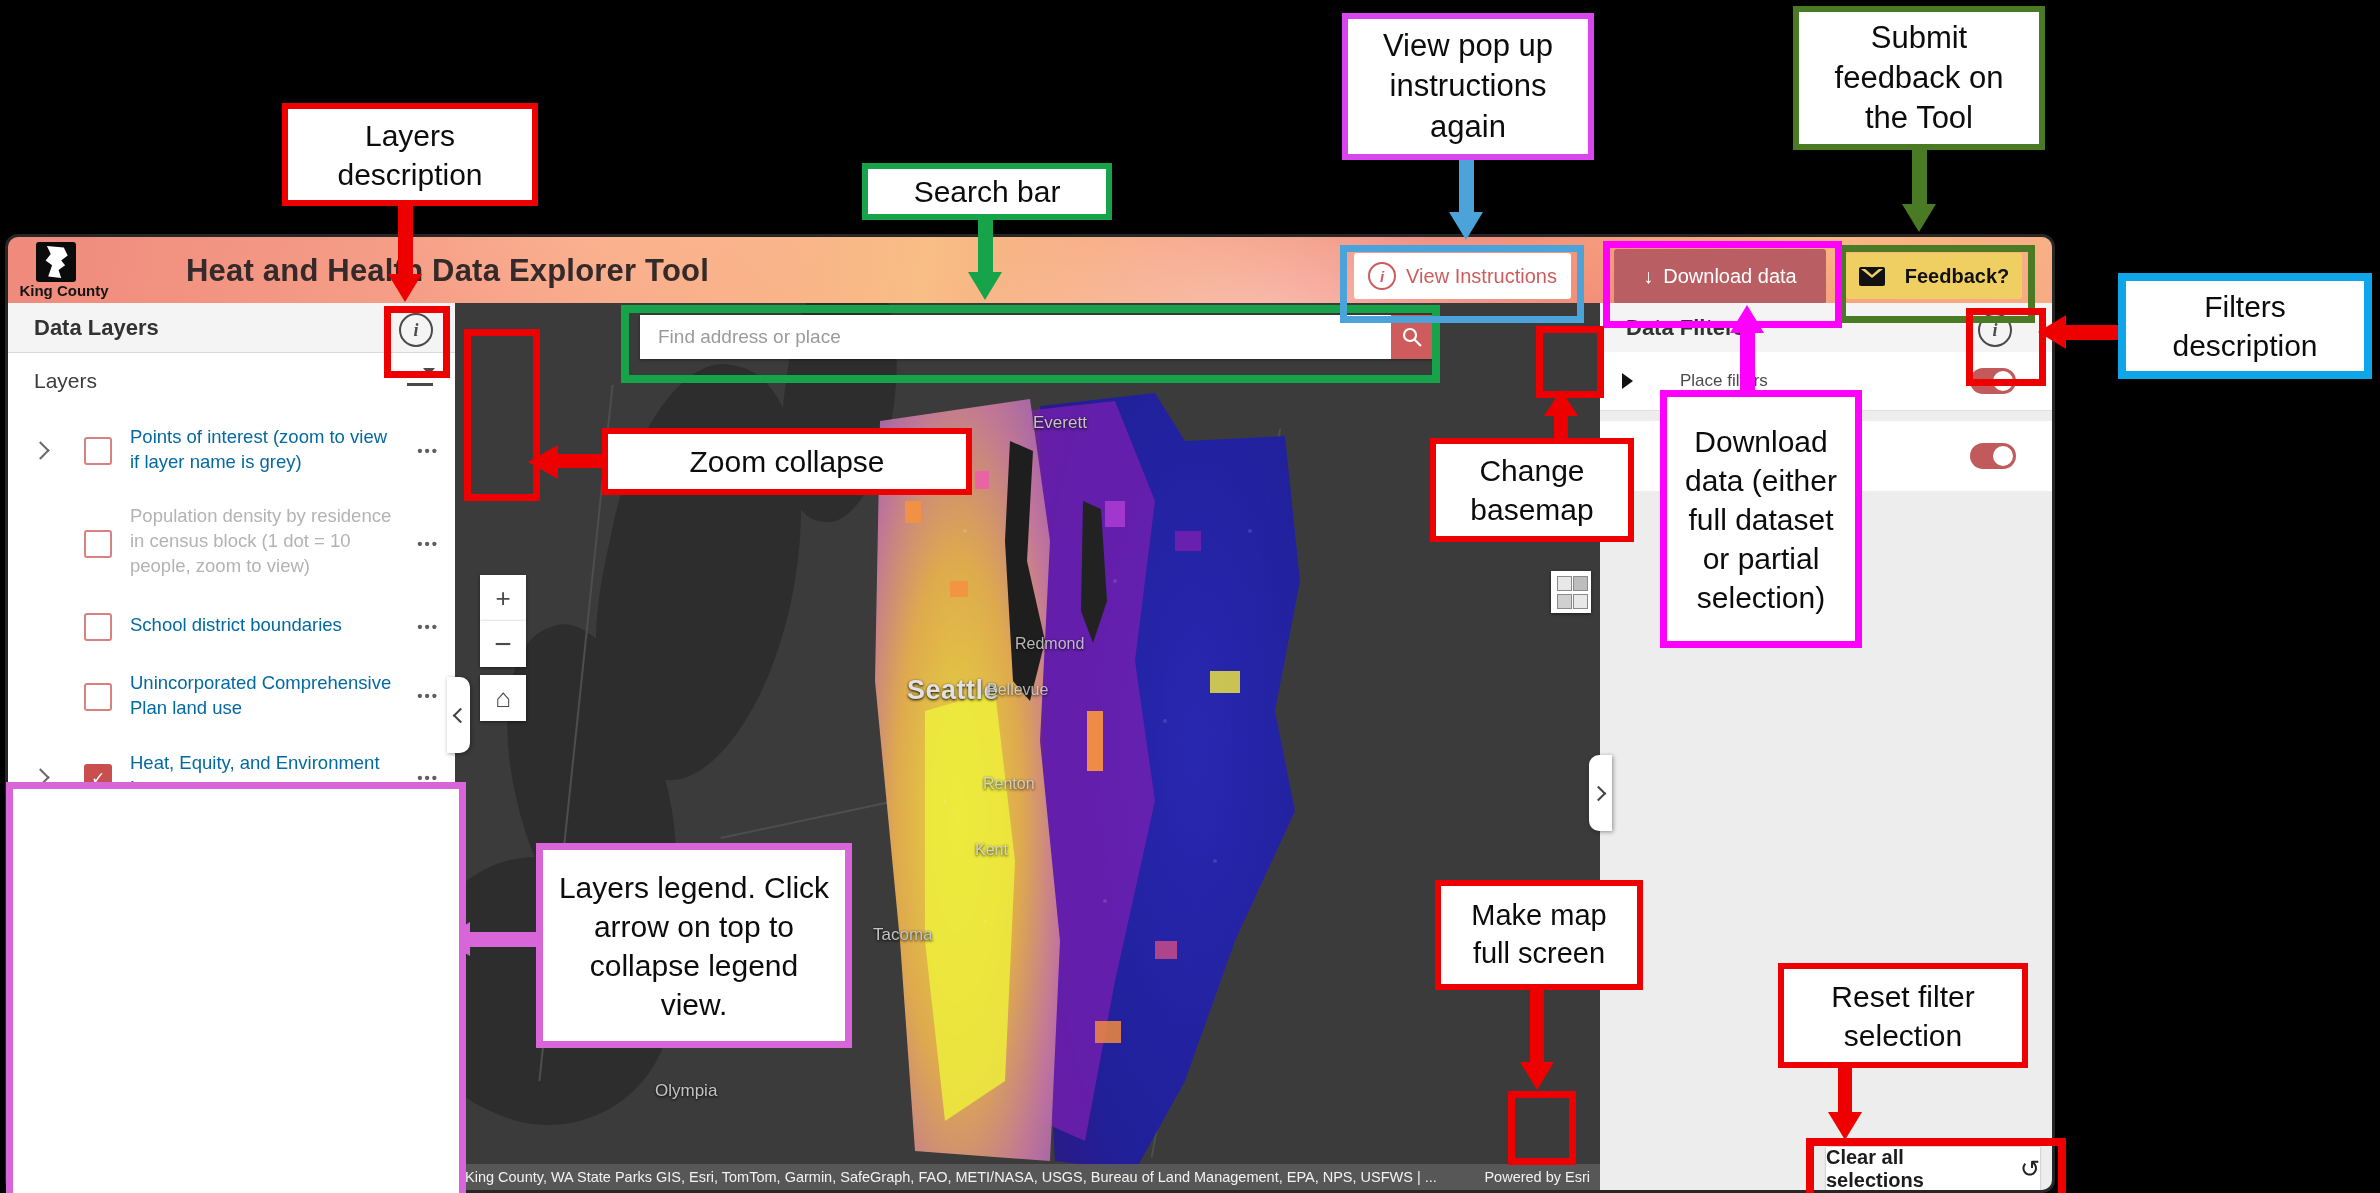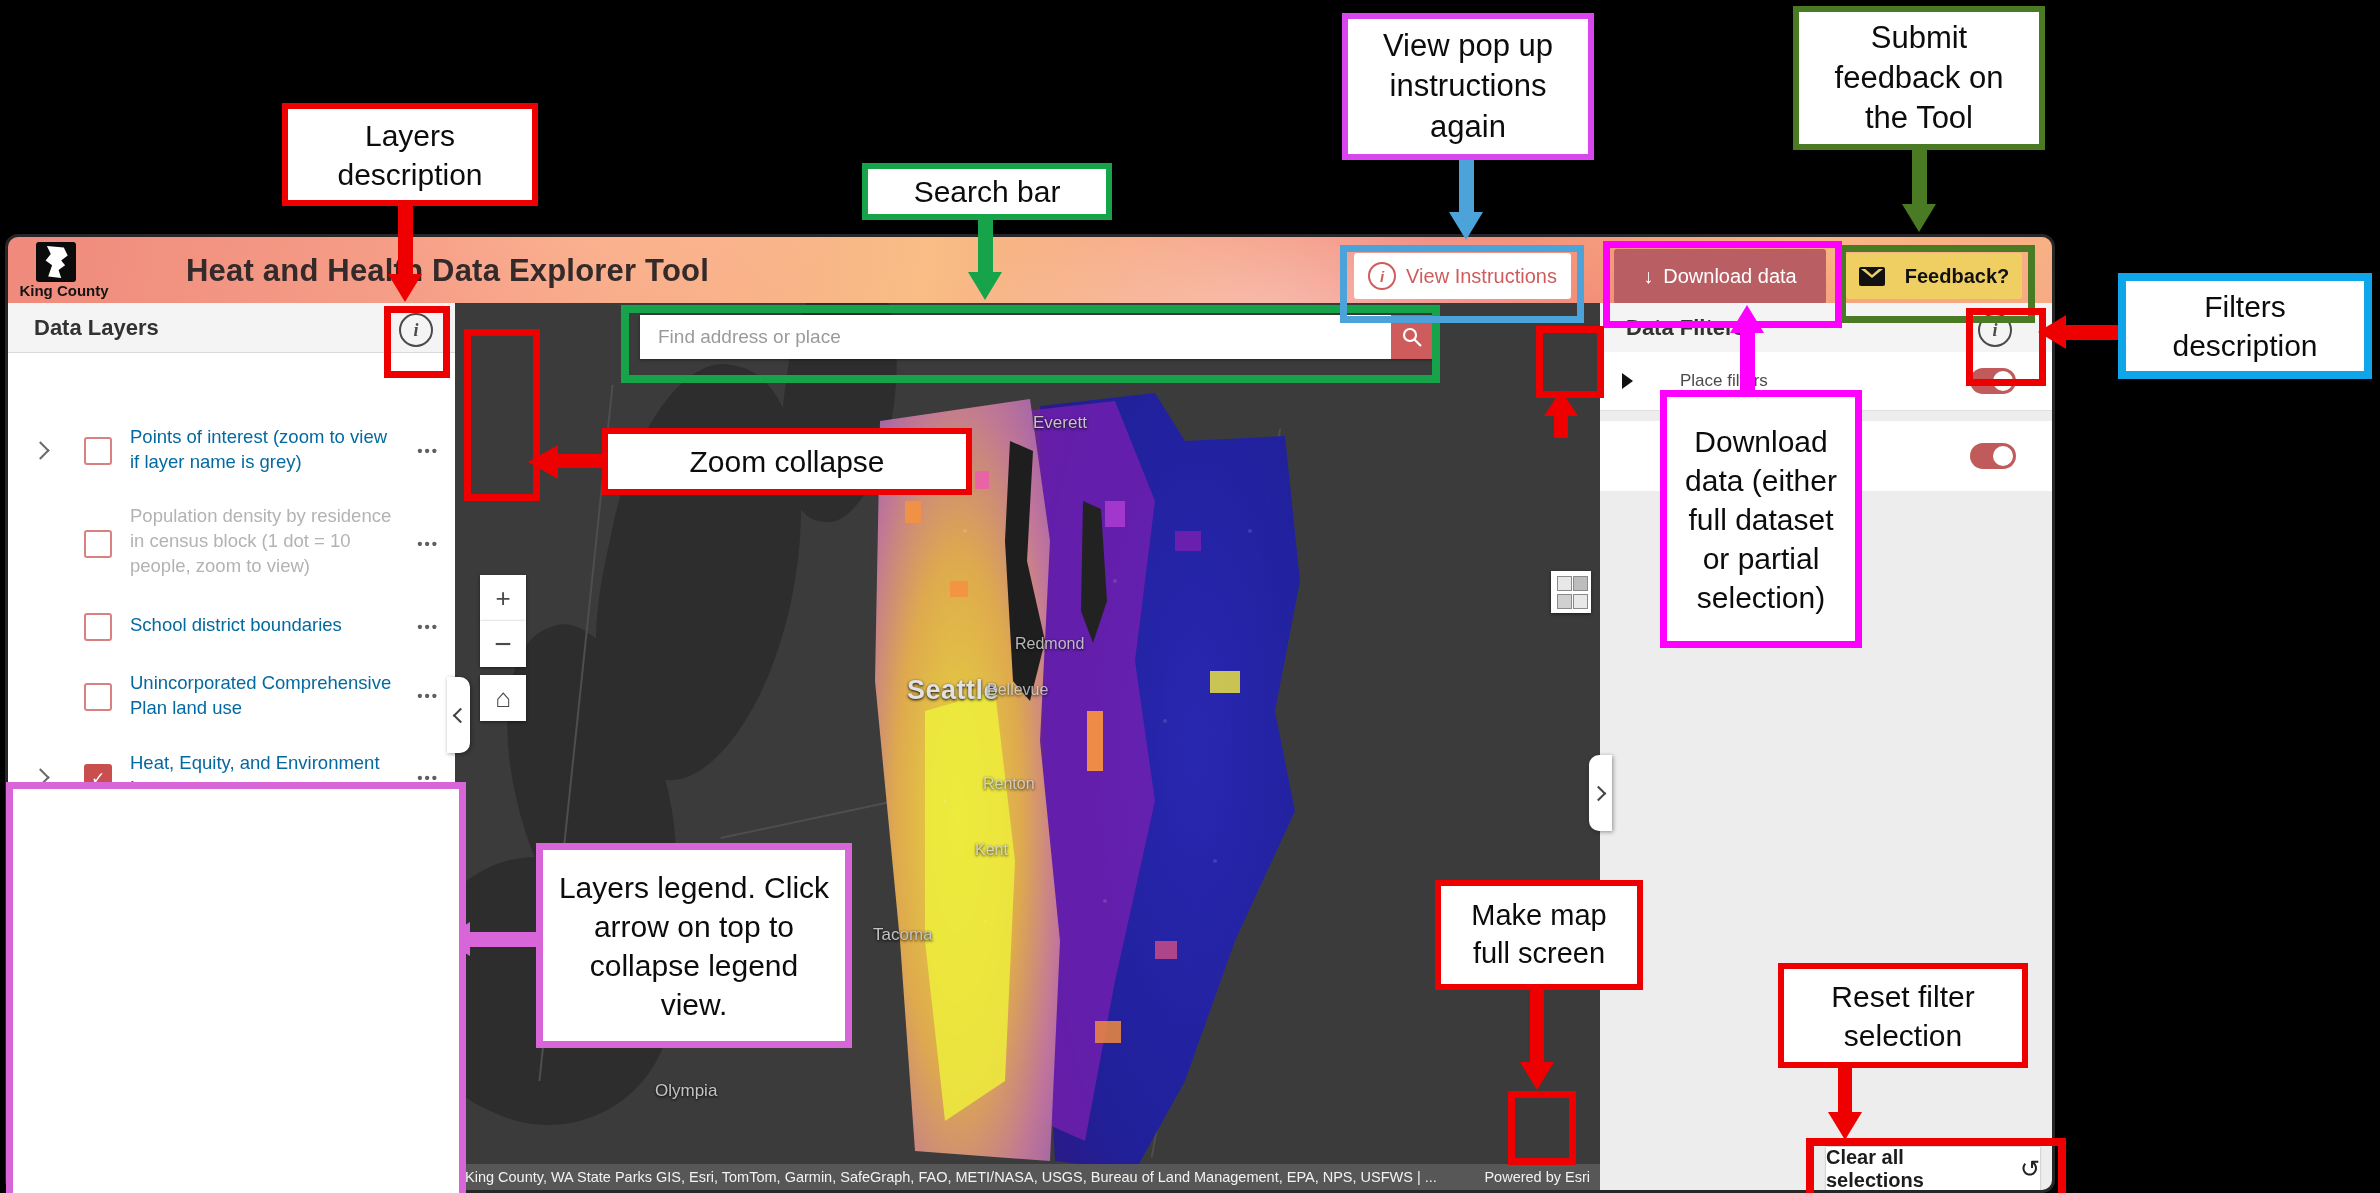--- a/index.html
+++ b/index.html
@@ -145,20 +145,28 @@
         <span class="envelope"></span>
         <span>Feedback?</span>
       </div>
     </div>
 
     <div id="left-panel" class="abs">
       <div class="panel-head abs">
         <span class="t">Data Layers</span>
         <span class="info-icon" style="right:22px;top:10px;">i</span>
       </div>
+      <div class="layers-row abs">
+        <span class="t">Layers</span>
+        <span class="sort-icon">
+            <i class="l1"></i>
+            <i class="l2"></i>
+            <b></b>
+          </span>
+      </div>
 
       <div class="litem abs" style="top:107px;height:80px;">
         <span class="chev" style="left:26px;top:34px;transform:rotate(45deg);"></span>
         <span class="cbx" style="left:76px;top:27px;"></span>
         <span class="llabel" style="top:15px;">Points of interest (zoom to view if layer name is grey)</span>
         <span class="dots" style="top:32px;">•••</span>
       </div>
       <div class="litem abs" style="top:187px;height:105px;">
         <span class="cbx" style="left:76px;top:40px;"></span>
         <span class="llabel grey" style="top:14px;">Population density by residence in census block (1 dot = 10 people, zoom to view)</span>
@@ -386,20 +394,23 @@
   <div class="ann-ring" style="left:464px;top:329px;width:62px;height:158px;border:7px solid #ee0000;"></div>
   <div class="ah-left" style="left:528px;top:445px;border-right:30px solid #ee0000;"></div>
   <div class="shaft" style="left:558px;top:454px;width:46px;height:14px;background:#ee0000;"></div>
   <div class="ann-box" style="left:602px;top:428px;width:370px;height:67px;border:6px solid #ee0000;">
     <span>Zoom collapse</span>
   </div>
 
   <div class="ann-ring" style="left:1536px;top:326px;width:54px;height:58px;border:7px solid #ee0000;"></div>
   <div class="ah-up" style="left:1544px;top:390px;border-bottom:26px solid #ee0000;"></div>
   <div class="shaft" style="left:1554px;top:416px;width:14px;height:22px;background:#ee0000;"></div>
+  <div class="ann-box" style="left:1430px;top:438px;width:204px;height:104px;border:6px solid #ee0000;">
+    <span>Change basemap</span>
+  </div>
 
   <div class="shaft" style="left:468px;top:932px;width:70px;height:15px;background:#d966d9;"></div>
   <div class="ah-left" style="left:442px;top:922px;border-right:28px solid #d966d9;"></div>
   <div class="ann-box" style="left:536px;top:843px;width:316px;height:205px;border:7px solid #d966d9;">
     <span>Layers legend. Click arrow on top to collapse legend view.</span>
   </div>
 
   <div class="ann-box" style="left:1435px;top:880px;width:208px;height:110px;border:6px solid #ee0000;font-size:29px;">
     <span>Make map full screen</span>
   </div>

